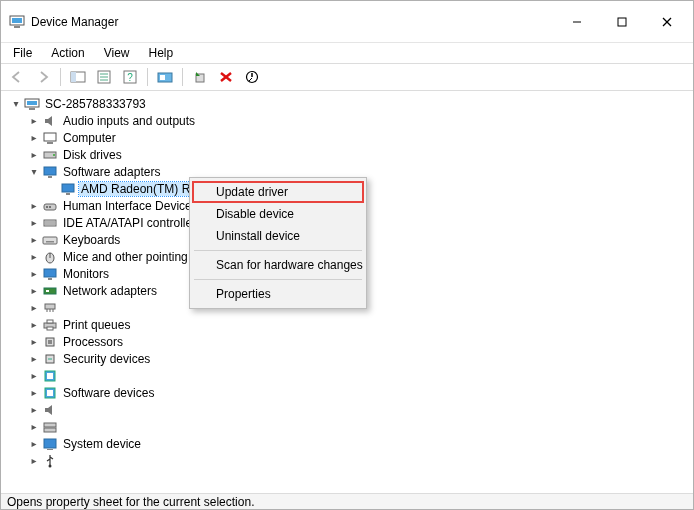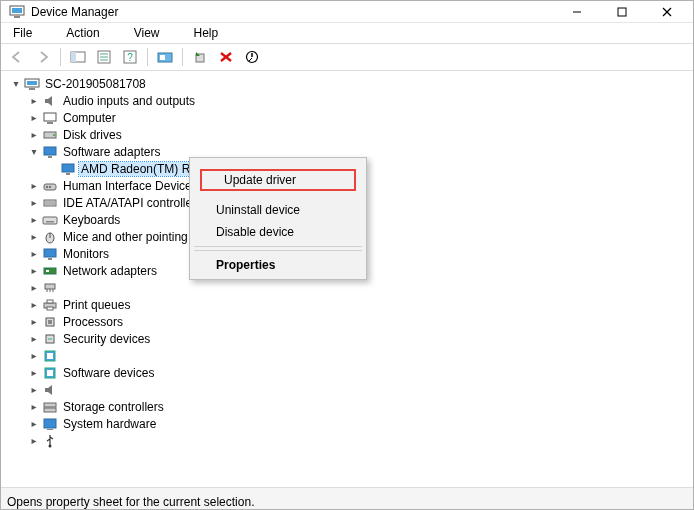--- a/index.html
+++ b/index.html
@@ -12,21 +12,21 @@
     height: 510px;
     border: 1px solid #b0b0b0;
     display: flex;
     flex-direction: column;
     position: relative;
     color: #000;
   }
 
   
   .titlebar {
-    height: 22px;
+    height: 42px;
     display: flex;
     align-items: center;
     padding: 0 4px 0 8px;
     background: #fff;
     border-bottom: 1px solid #e5e5e5;
   }
   .title-icon {
     width: 16px; height: 16px;
     margin-right: 6px;
     display: inline-flex; align-items: center; justify-content: center;
@@ -40,21 +40,21 @@
     color: #000;
   }
   .win-btn svg { display:block; }
 
   
   .menubar {
     height: 20px;
     display: flex;
     align-items: center;
     padding: 0 4px;
-    gap: 18px;
+    gap: 3px;
     font-size: 12px;
     background: #fff;
   }
   .menu-item { padding: 2px 8px; }
 
   
   .toolbar {
     height: 28px;
     border-top: 1px solid #dcdcdc;
     border-bottom: 1px solid #dcdcdc;
@@ -115,30 +115,30 @@
     font-size: 12px;
     width: 178px;
   }
   .ctx-item {
     padding: 4px 14px 4px 24px;
     white-space: nowrap;
   }
   .ctx-item.highlight {
     border: 2px solid #e8443e;
     padding: 2px 12px 2px 22px;
-    margin: 8px;
+    margin: 0;
   }
   .ctx-sep { height:1px; background:#d0d0d0; margin: 3px 2px; }
-  .ctx-item.bold { font-weight: bold; }
+  .ctx-item.bold { font-weight: normal; }
 
   
   .statusbar {
-    height: 22px;
+    height: 16px;
     border-top: 1px solid #dcdcdc;
-    display: flex; align-items: flex-end;
+    display: flex; align-items: center;
     padding: 0 6px;
     font-size: 12px;
     background: #f5f5f5;
   }
 
   
   .tree-wrap { scrollbar-width: thin; }
 </style>
 </head>
 <body>
@@ -245,21 +245,21 @@
       <li>
         <div class="node">
           <span class="chev">▾</span>
           <span class="dev-icon">
               <svg width="16" height="16">
                 <rect x="1" y="3" width="14" height="8" fill="#fff" stroke="#555"></rect>
                 <rect x="3" y="5" width="10" height="4" fill="#4aa3df"></rect>
                 <rect x="5" y="12" width="6" height="2" fill="#888"></rect>
               </svg>
             </span>
-          <span class="node-label">SC-201905081708</span>
+          <span class="node-label">SC-285788333793</span>
         </div>
         <ul>
           <li>
               <div class="node">
                 <span class="chev">▸</span>
                 <span class="dev-icon">
                   <svg width="16" height="16">
                     <path d="M3 6h3l4-3v10l-4-3H3z" fill="#777"></path>
                   </svg>
                 </span>
@@ -473,56 +473,56 @@
             </li>
           <li>
               <div class="node">
                 <span class="chev">▸</span>
                 <span class="dev-icon">
                   <svg width="16" height="16">
                     <rect x="2" y="4" width="12" height="4" fill="#ccc" stroke="#666"></rect>
                     <rect x="2" y="9" width="12" height="4" fill="#ccc" stroke="#666"></rect>
                   </svg>
                 </span>
-                <span class="node-label">Storage controllers</span>
               </div>
             </li>
           <li>
               <div class="node">
                 <span class="chev">▸</span>
                 <span class="dev-icon">
                   <svg width="16" height="16">
                     <rect x="2" y="3" width="12" height="9" fill="#3b8bd4" stroke="#2a6aa0"></rect>
                     <rect x="5" y="13" width="6" height="1" fill="#888"></rect>
                   </svg>
                 </span>
-                <span class="node-label">System hardware</span>
+                <span class="node-label">System device</span>
               </div>
             </li>
           <li>
               <div class="node">
                 <span class="chev">▸</span>
                 <span class="dev-icon">
                   <svg width="16" height="16">
                     <path d="M8 2v10M8 4l3 2M8 6l-3 2" stroke="#333" stroke-width="1.2" fill="none"></path>
                     <circle cx="8" cy="13" r="1.5" fill="#333"></circle>
                   </svg>
                 </span>
               </div>
             </li>
         </ul>
       </li>
     </ul>
   </div>
 
   <div class="ctx-menu" style="left:188px; top:86px;">
     <div class="ctx-item highlight">Update driver</div>
+    <div class="ctx-item">Disable device</div>
     <div class="ctx-item">Uninstall device</div>
-    <div class="ctx-item">Disable device</div>
     <div class="ctx-sep"></div>
+    <div class="ctx-item">Scan for hardware changes</div>
     <div class="ctx-sep"></div>
     <div class="ctx-item bold">Properties</div>
   </div>
 </div>
 
 <div class="statusbar">
   <span>Opens property sheet for the current selection.</span>
 </div>
 
 </body></html>

